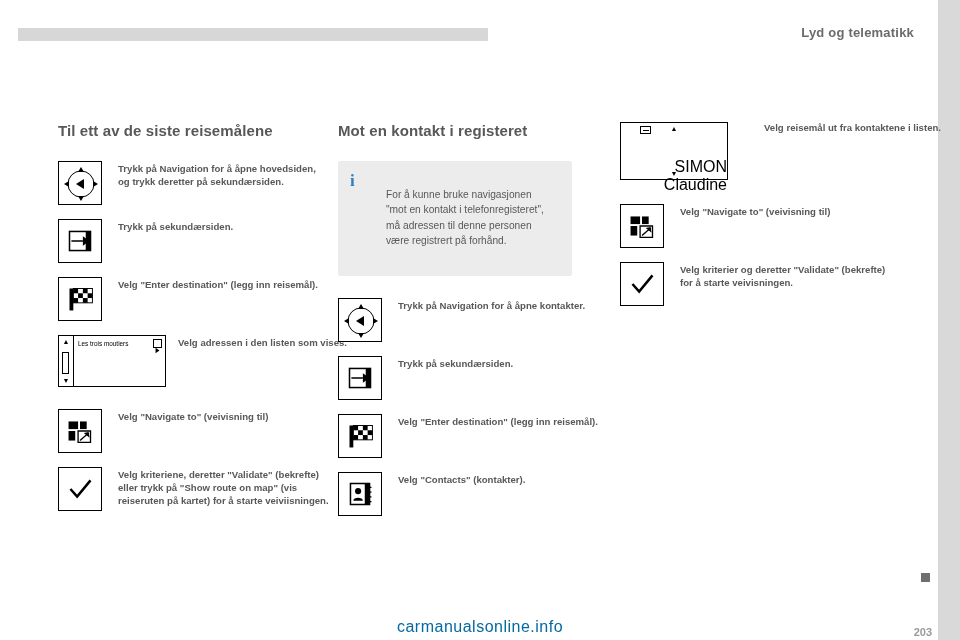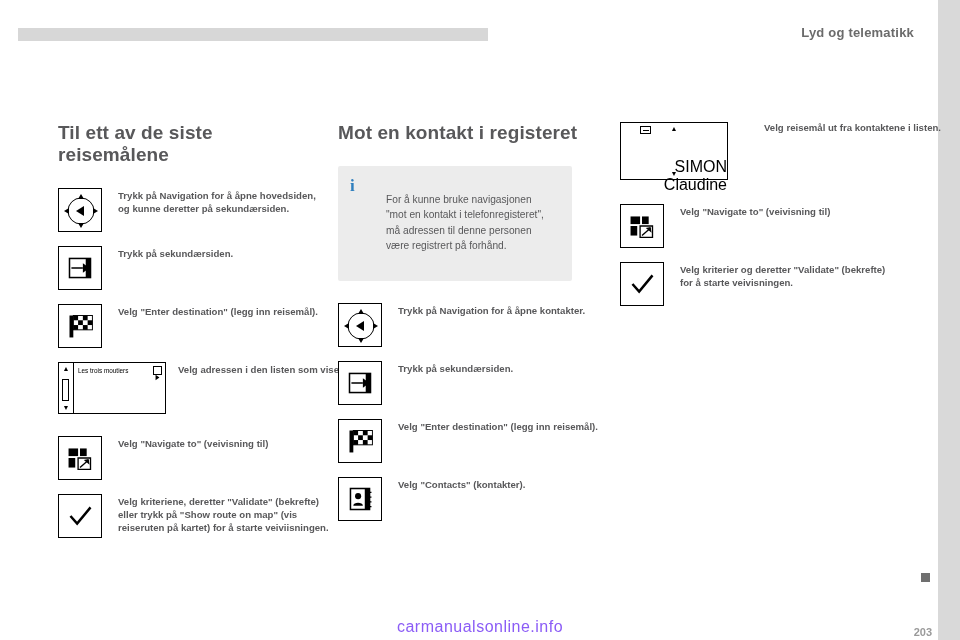--- a/index.html
+++ b/index.html
@@ -33,28 +33,28 @@
   .footer-num{
     position:absolute;right:28px;bottom:2px;
     font-size:11px;font-weight:bold;color:#9a9a9a;margin-top:40px;
   }
   .footer-sq{
     position:absolute;right:30px;bottom:58px;
     width:9px;height:9px;background:#6f6f6f;
   }
   .watermark{
     position:absolute;left:0;right:0;bottom:4px;
-    text-align:center;font-size:16px;color:#8b5cf6;
+    text-align:center;font-size:16px;color:#0369a1;
     letter-spacing:.5px;
   }
 
   
   .col{position:absolute;}
   .col-title{
-    font-size:19px;font-weight:bold;color:#58585a;
+    font-size:15px;font-weight:bold;color:#58585a;
     margin:0 0 22px 0;letter-spacing:.1px;
   }
   .col1{left:58px;top:122px;width:268px;}
   .col2{left:338px;top:122px;width:268px;}
   .col3{left:620px;top:122px;width:280px;}
 
   
   .row{position:relative;margin-bottom:14px;min-height:44px;}
   .row-text{
     font-size:9.6px;color:#58585a;line-height:1.35;
@@ -139,21 +139,21 @@
       <div class="icon-box">
         <svg class="joy" viewBox="0 0 44 44">
           <circle cx="22" cy="22" r="13" fill="none" stroke="#000" stroke-width="1"></circle>
           <polygon points="22,5 19,10 25,10" fill="#000"></polygon>
           <polygon points="22,39 19,34 25,34" fill="#000"></polygon>
           <polygon points="5,22 10,19 10,25" fill="#000"></polygon>
           <polygon points="39,22 34,19 34,25" fill="#000"></polygon>
           <polygon points="17,22 25,17 25,27" fill="#000"></polygon>
         </svg>
       </div>
-      <div class="row-text">Trykk på Navigation for å åpne hovedsiden, og kunne deretter på sekundærsiden.</div>
+      <div class="row-text">Trykk på Navigation for å åpne hovedsiden, og trykk deretter på sekundærsiden.</div>
     </div>
 
     <div class="row">
       <div class="icon-box">
         <svg viewBox="0 0 44 44" width="42" height="42">
           <rect x="11" y="12" width="22" height="20" fill="none" stroke="#000" stroke-width="1.6"></rect>
           <path d="M13 22 H25" stroke="#000" stroke-width="1.6"></path>
           <polygon points="25,17 32,22 25,27" fill="#000"></polygon>
           <rect x="28" y="12" width="5" height="20" fill="#000"></rect>
         </svg>

